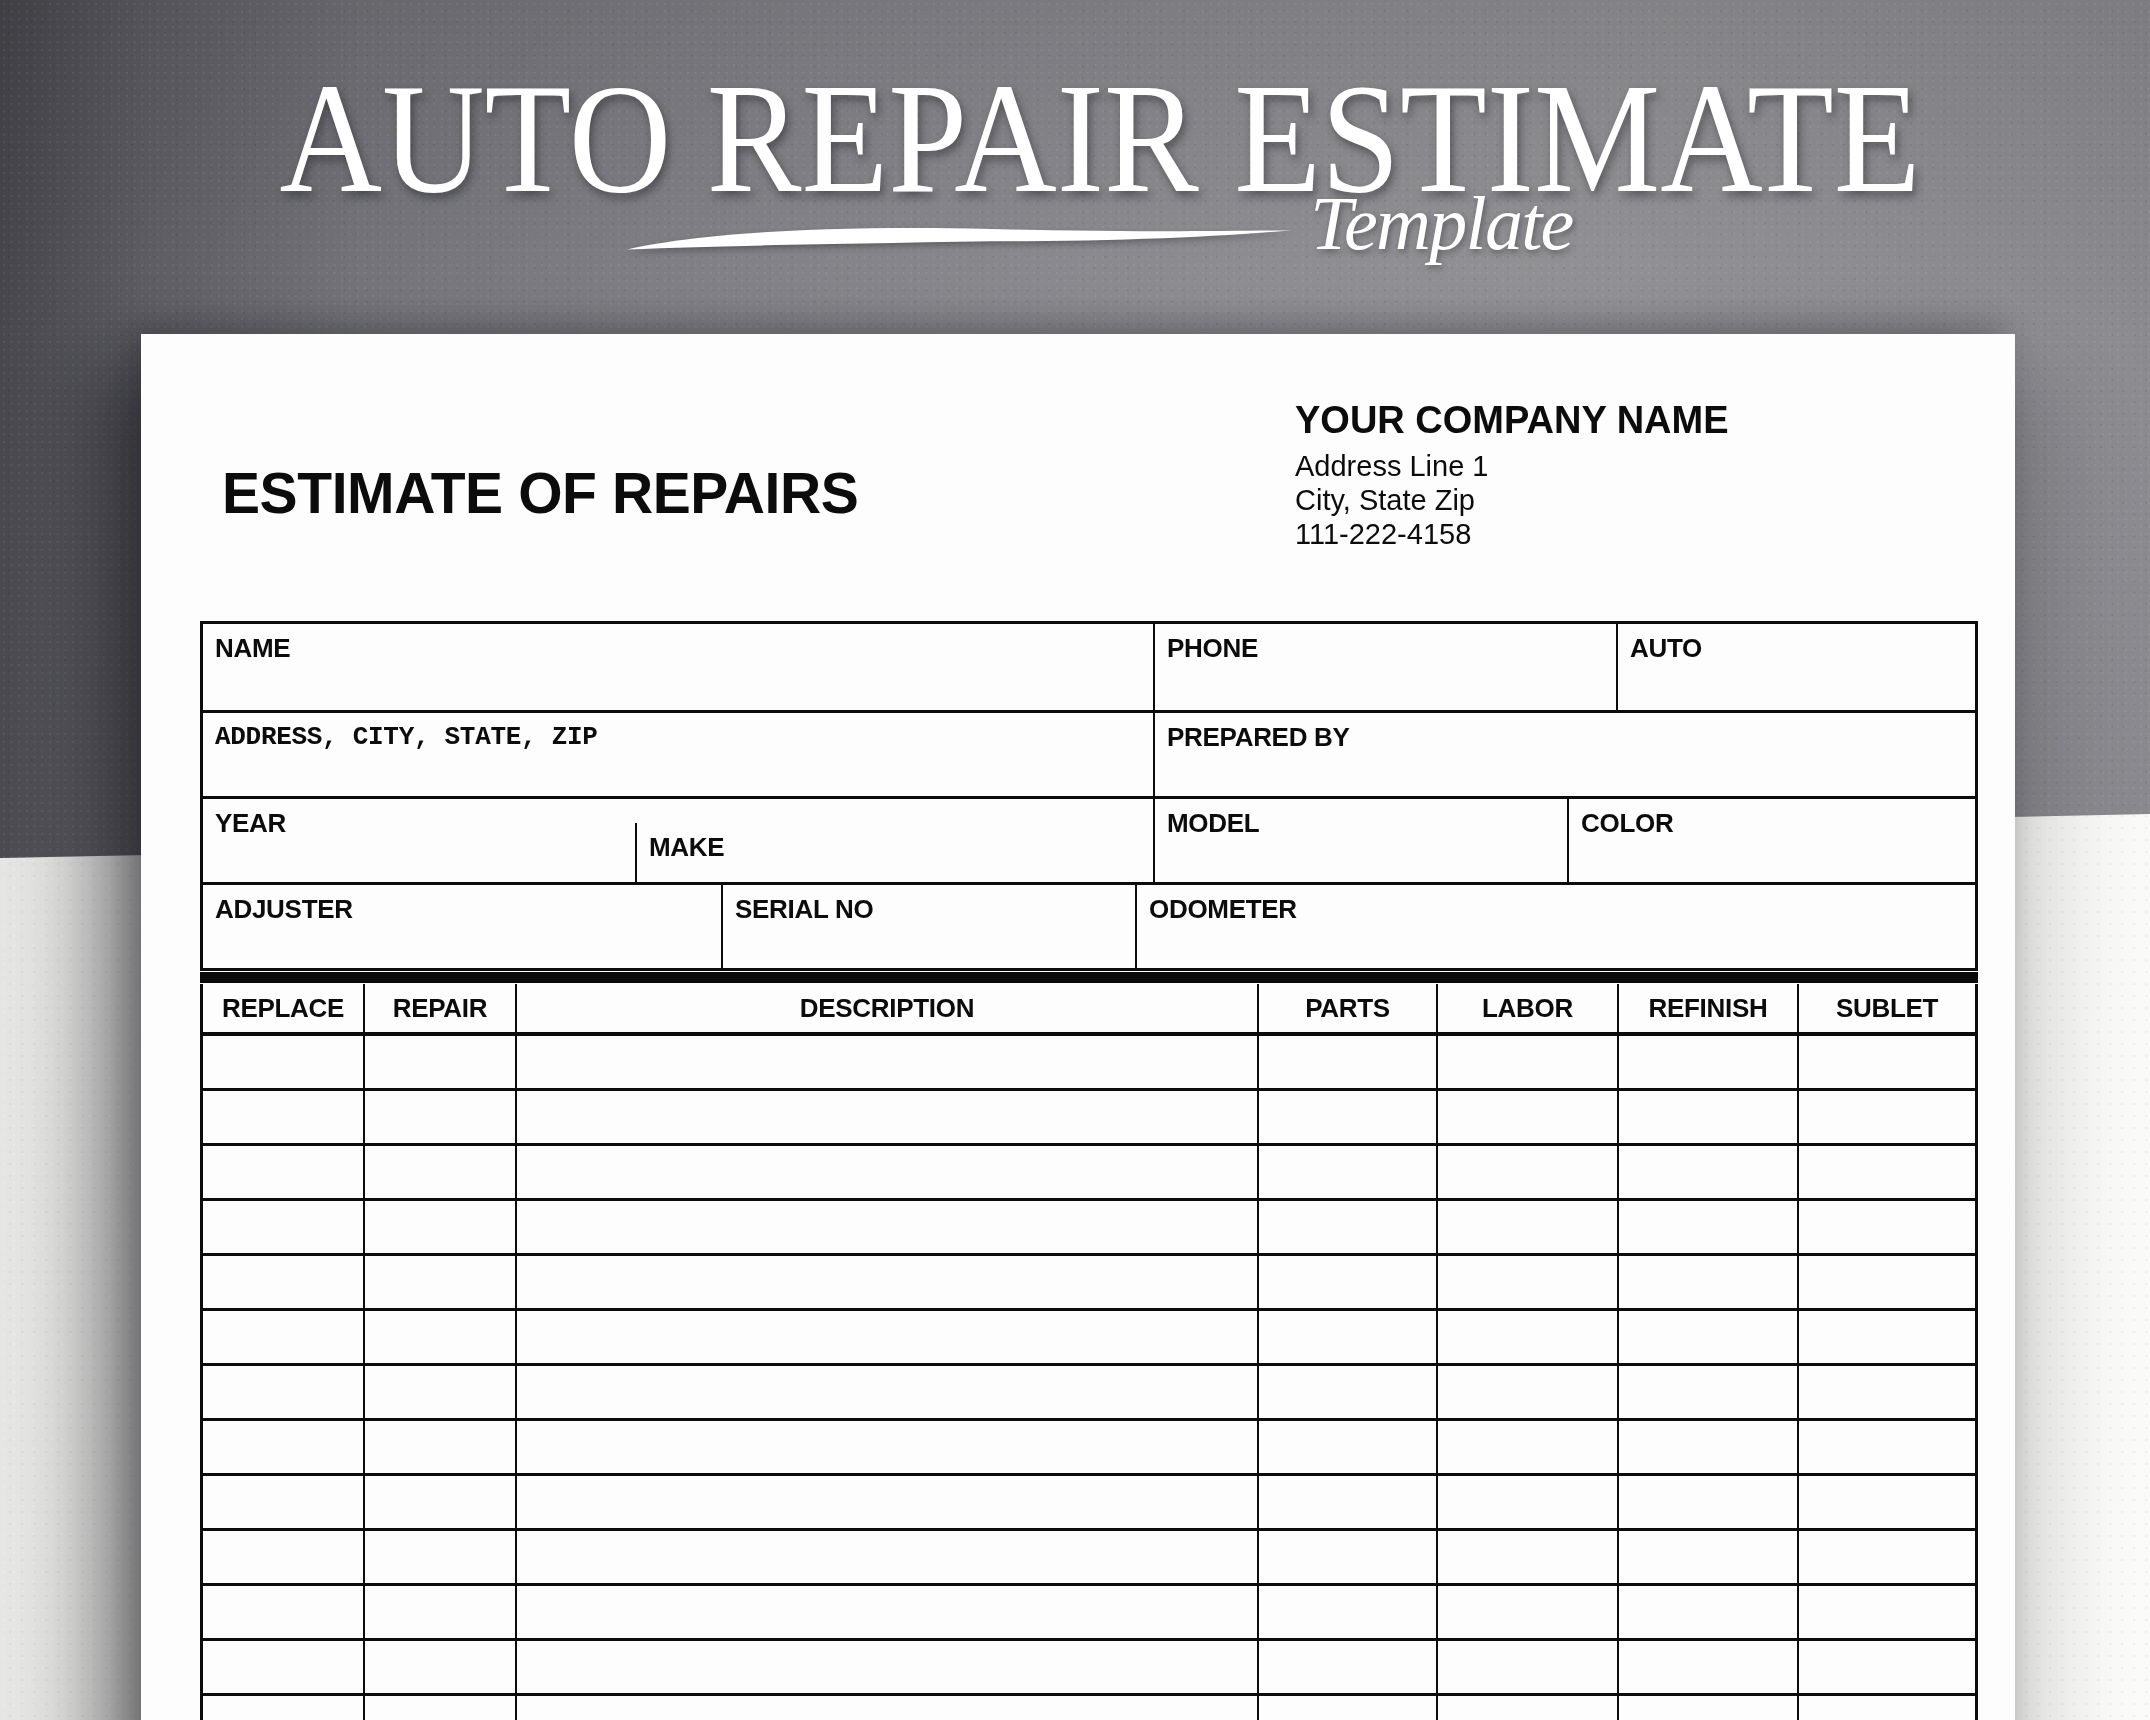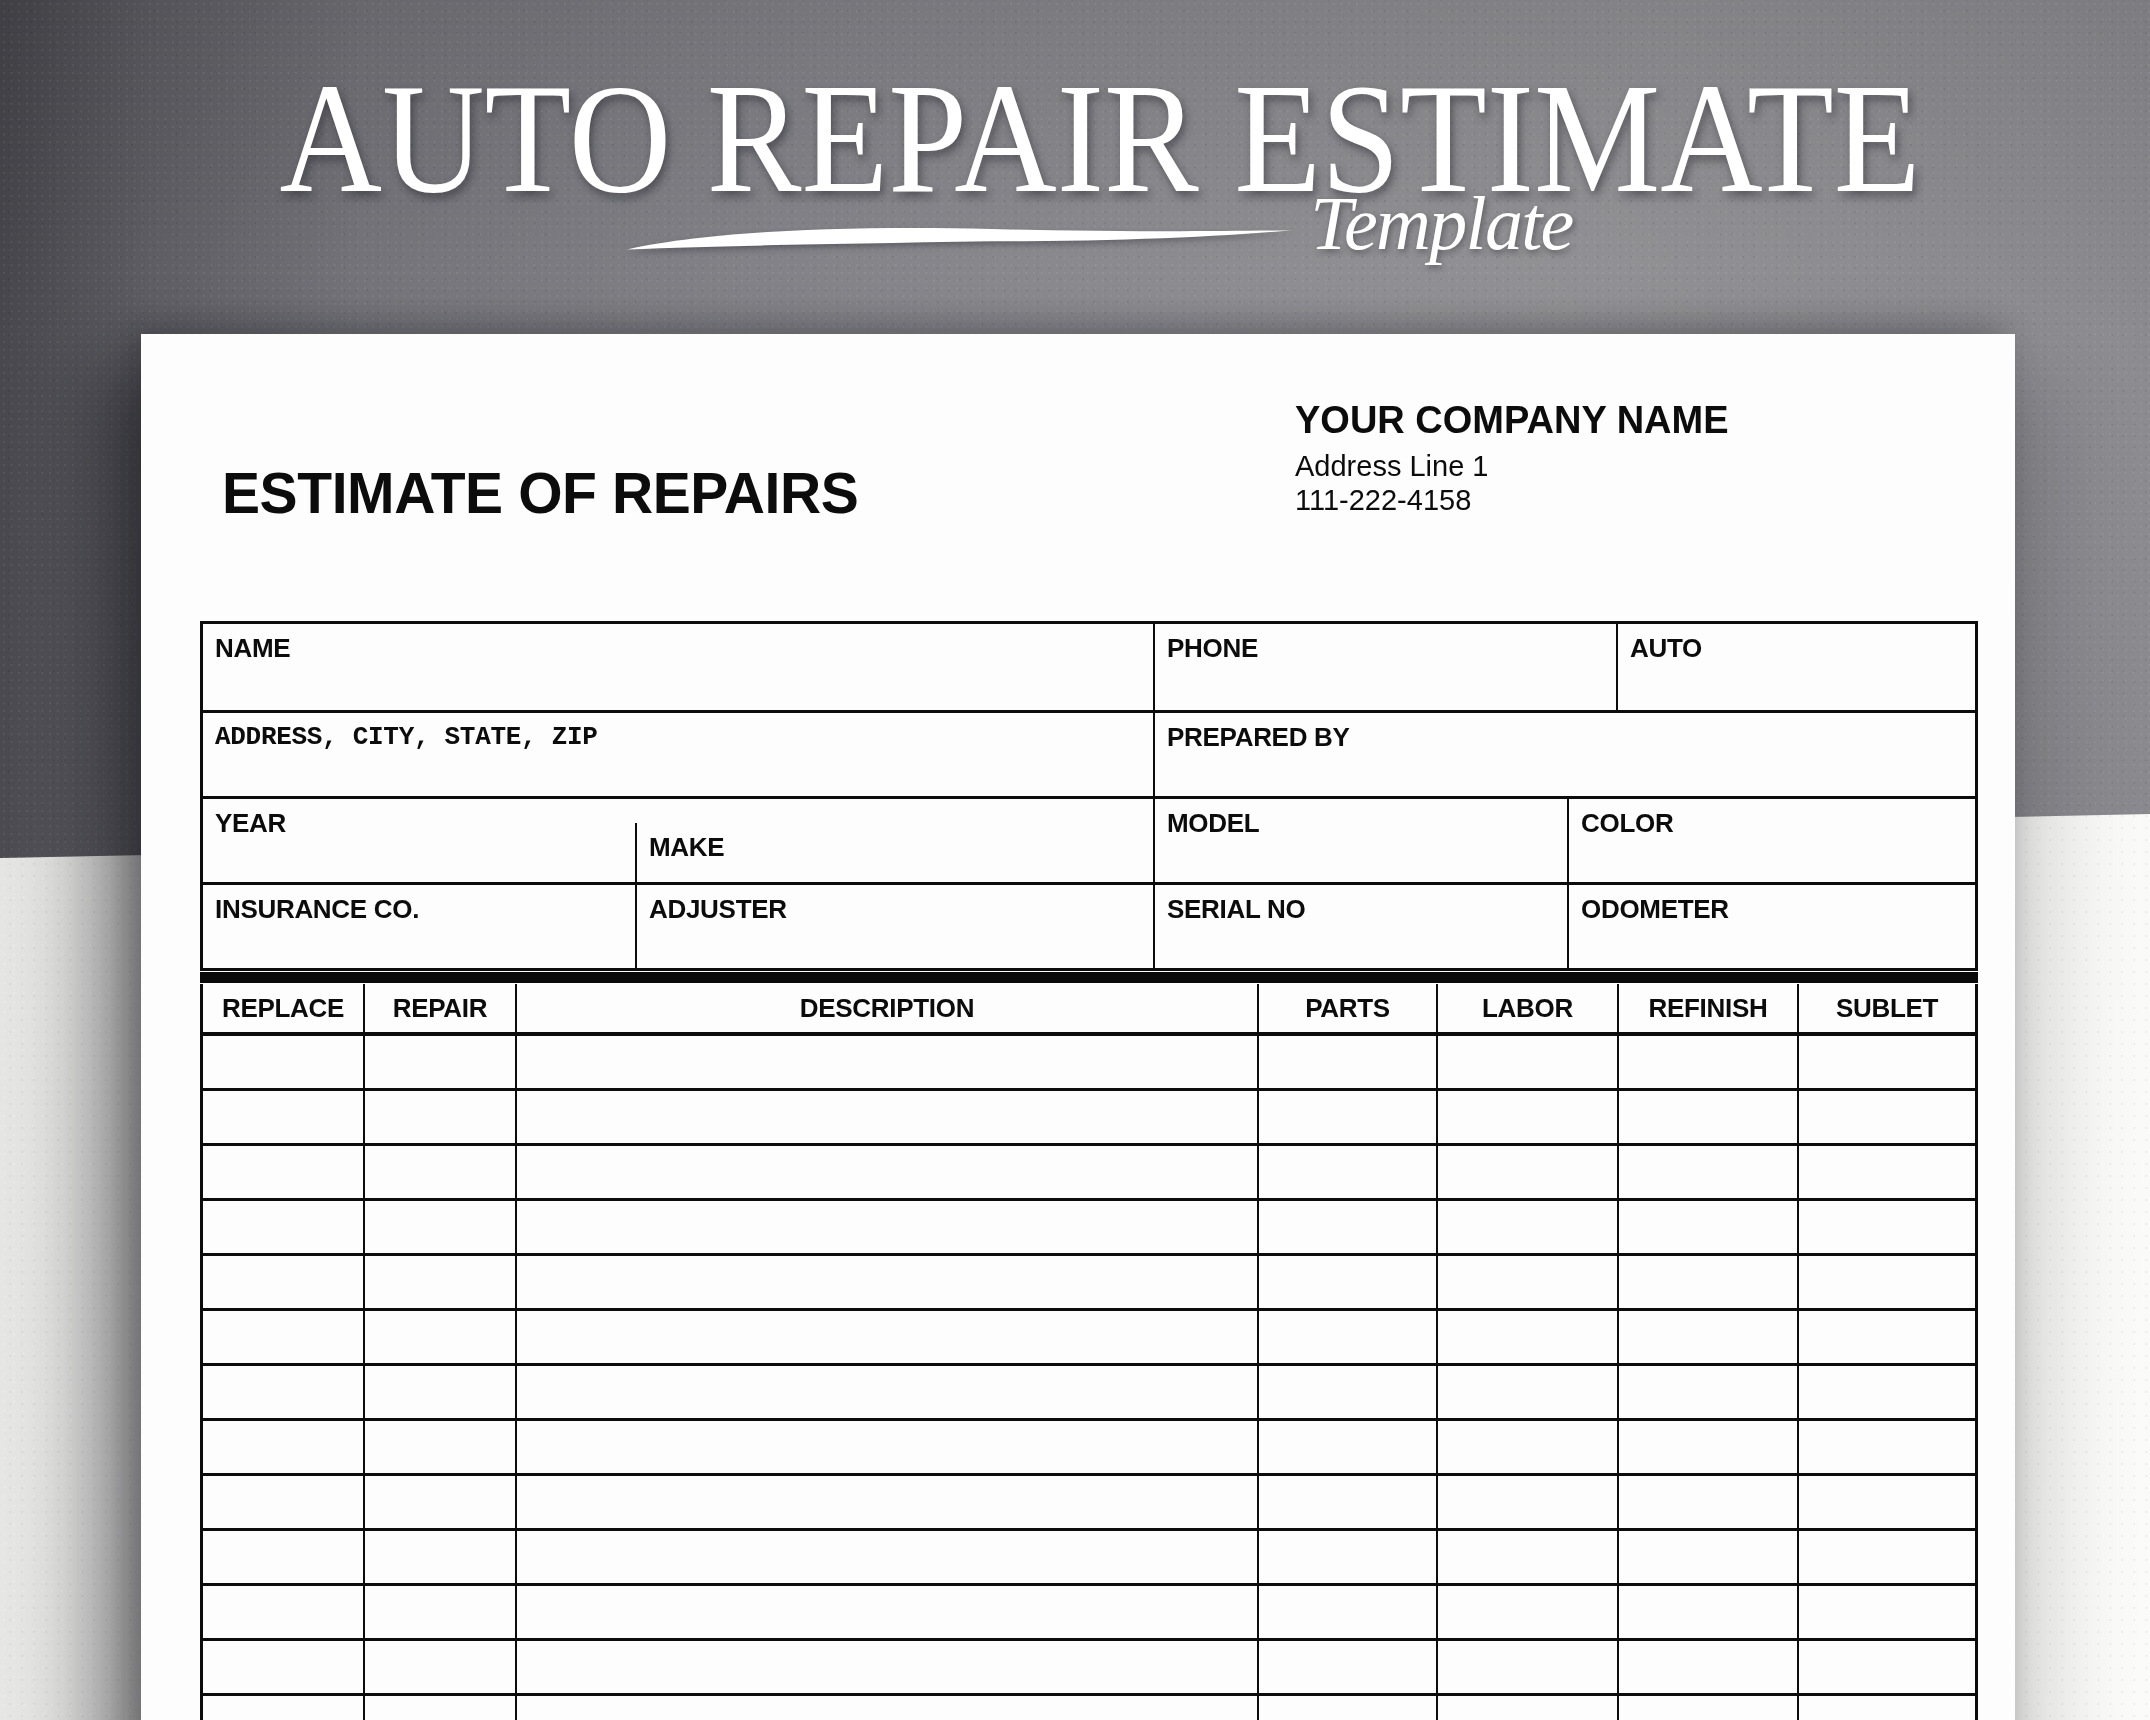--- a/index.html
+++ b/index.html
@@ -99,41 +99,41 @@
          C700,16.5 580,22.5 430,22.5 C255,25.5 110,27.5 6,32 Z"></path>
   </svg>
   <div class="hero-subtitle">Template</div>
 
   <section class="paper">
     <h2 class="doc-heading">ESTIMATE OF REPAIRS</h2>
 
     <div class="company">
       <div class="company-name">YOUR COMPANY NAME</div>
       <div class="company-line">Address Line 1</div>
+      <div class="company-line">City, State Zip</div>
       <div class="company-line">111-222-4158</div>
     </div>
 
     <div class="info-form" id="info-form">
         <div class="info-row">
           <div class="info-cell" style="flex: 0 0 950px;"><span class="cell-label">NAME</span></div>
           <div class="info-cell" style="flex: 0 0 463px;"><span class="cell-label">PHONE</span></div>
           <div class="info-cell" style="flex: 0 0 359px;"><span class="cell-label">AUTO</span></div>
         </div>
         <div class="info-row">
           <div class="info-cell" style="flex: 0 0 950px; font-family: Liberation Mono, monospace;"><span class="cell-label">ADDRESS, CITY, STATE, ZIP</span></div>
           <div class="info-cell" style="flex: 0 0 822px;"><span class="cell-label">PREPARED BY</span></div>
         </div>
         <div class="info-row">
           <div class="info-cell" style="flex: 0 0 432px;"><span class="cell-label">YEAR</span></div>
           <div class="info-cell" style="flex: 0 0 518px; margin-top: 24px;"><span class="cell-label">MAKE</span></div>
           <div class="info-cell" style="flex: 0 0 414px;"><span class="cell-label">MODEL</span></div>
           <div class="info-cell" style="flex: 0 0 408px;"><span class="cell-label">COLOR</span></div>
         </div>
         <div class="info-row">
-          <div class="info-cell" style="flex: 0 0 432px;"><span class="cell-label">INSURANCE CO.</span></div>
           <div class="info-cell" style="flex: 0 0 518px;"><span class="cell-label">ADJUSTER</span></div>
           <div class="info-cell" style="flex: 0 0 414px;"><span class="cell-label">SERIAL NO</span></div>
           <div class="info-cell" style="flex: 0 0 408px;"><span class="cell-label">ODOMETER</span></div>
         </div>
       </div>
 
     <div class="separator-bar"></div>
 
     <div class="items-table" id="items-table">
         <div class="item-row head">

